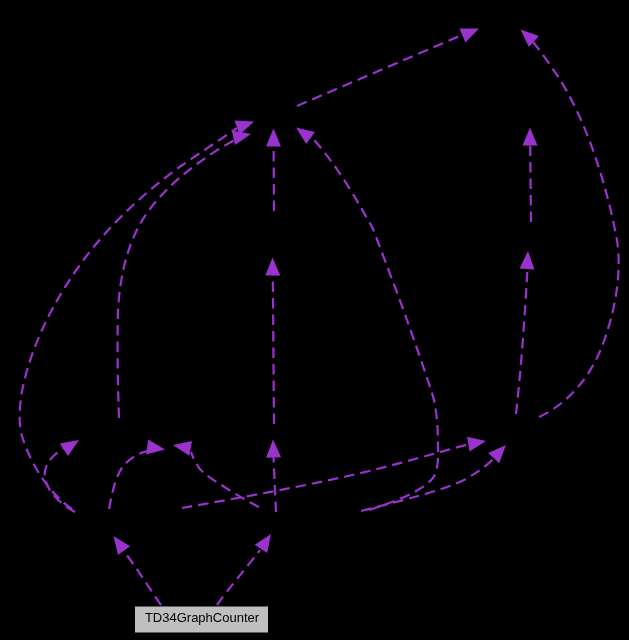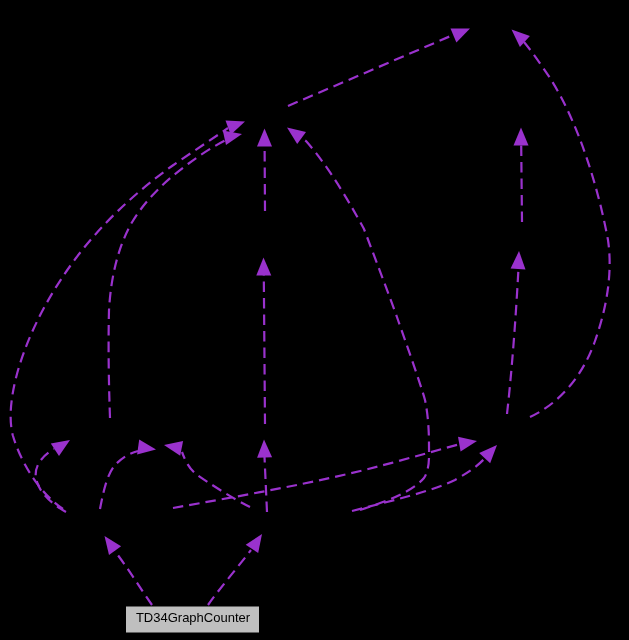--- a/index.html
+++ b/index.html
@@ -1,16 +1,16 @@
 <!DOCTYPE html>
 <html><head>
 <meta charset="utf-8">
 <style>
   html,body{margin:0;padding:0;background:#000;}
-  #c{width:603px;height:640px;position:relative;}
+  #c{width:603px;height:640px;position:relative;padding-left:9px;}
   svg{display:block;}
 </style>
 </head>
 <body>
 <div id="c">
 <svg width="629" height="640" viewBox="0 0 629 640" xmlns="http://www.w3.org/2000/svg">
   <rect x="0" y="0" width="629" height="640" fill="#000000"></rect>
   <g stroke="#9a32cd" stroke-width="2.2" fill="none" stroke-dasharray="10.5 6">
     <path d="M 288 106 L 453 35"></path>
     <path d="M 530 417 C 558 404 582 378 595 341 C 606 310 613 274 608 240 C 598 186 578 122 550 78 C 542 66 533 53 524 42"></path>

